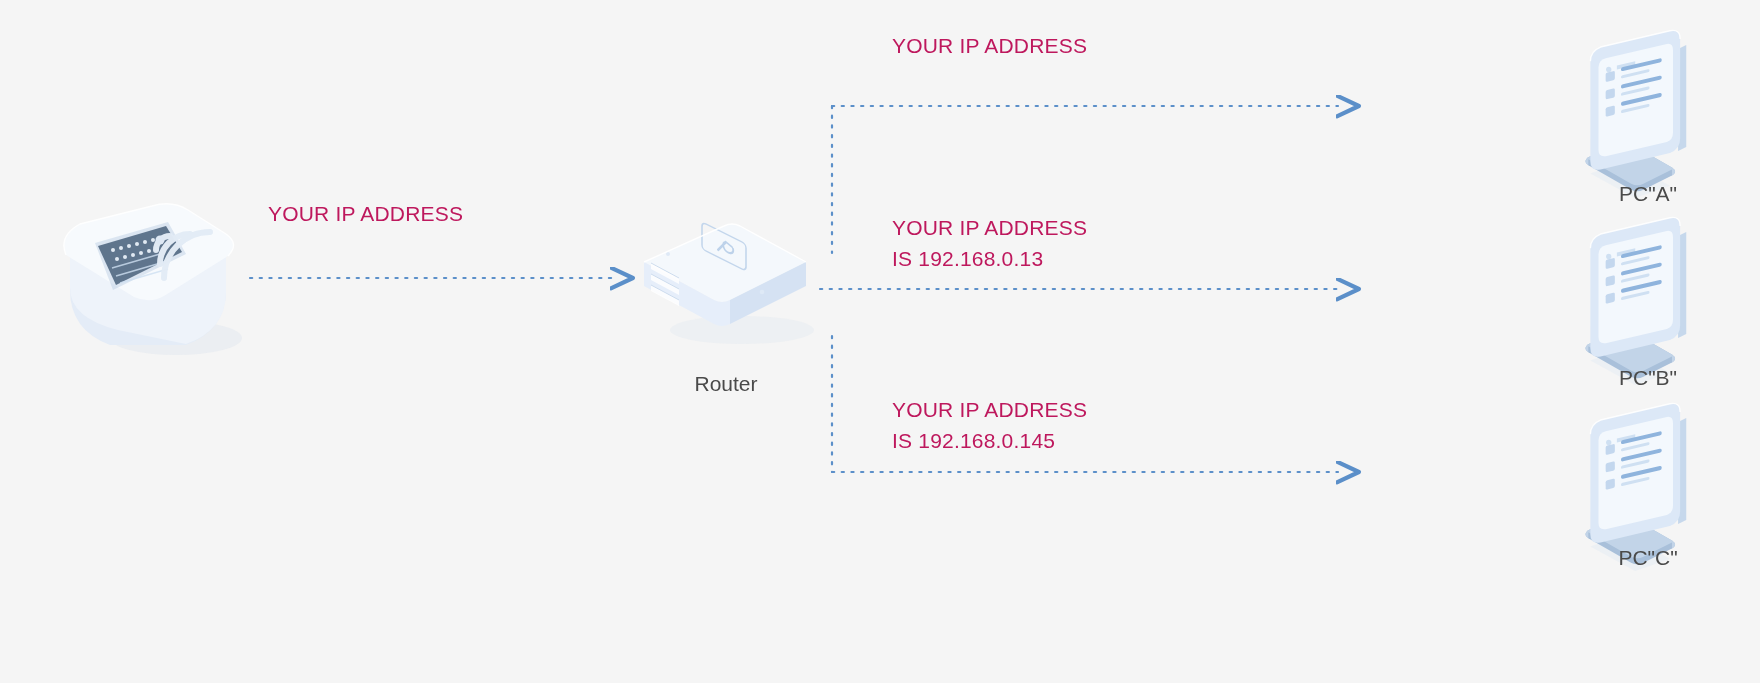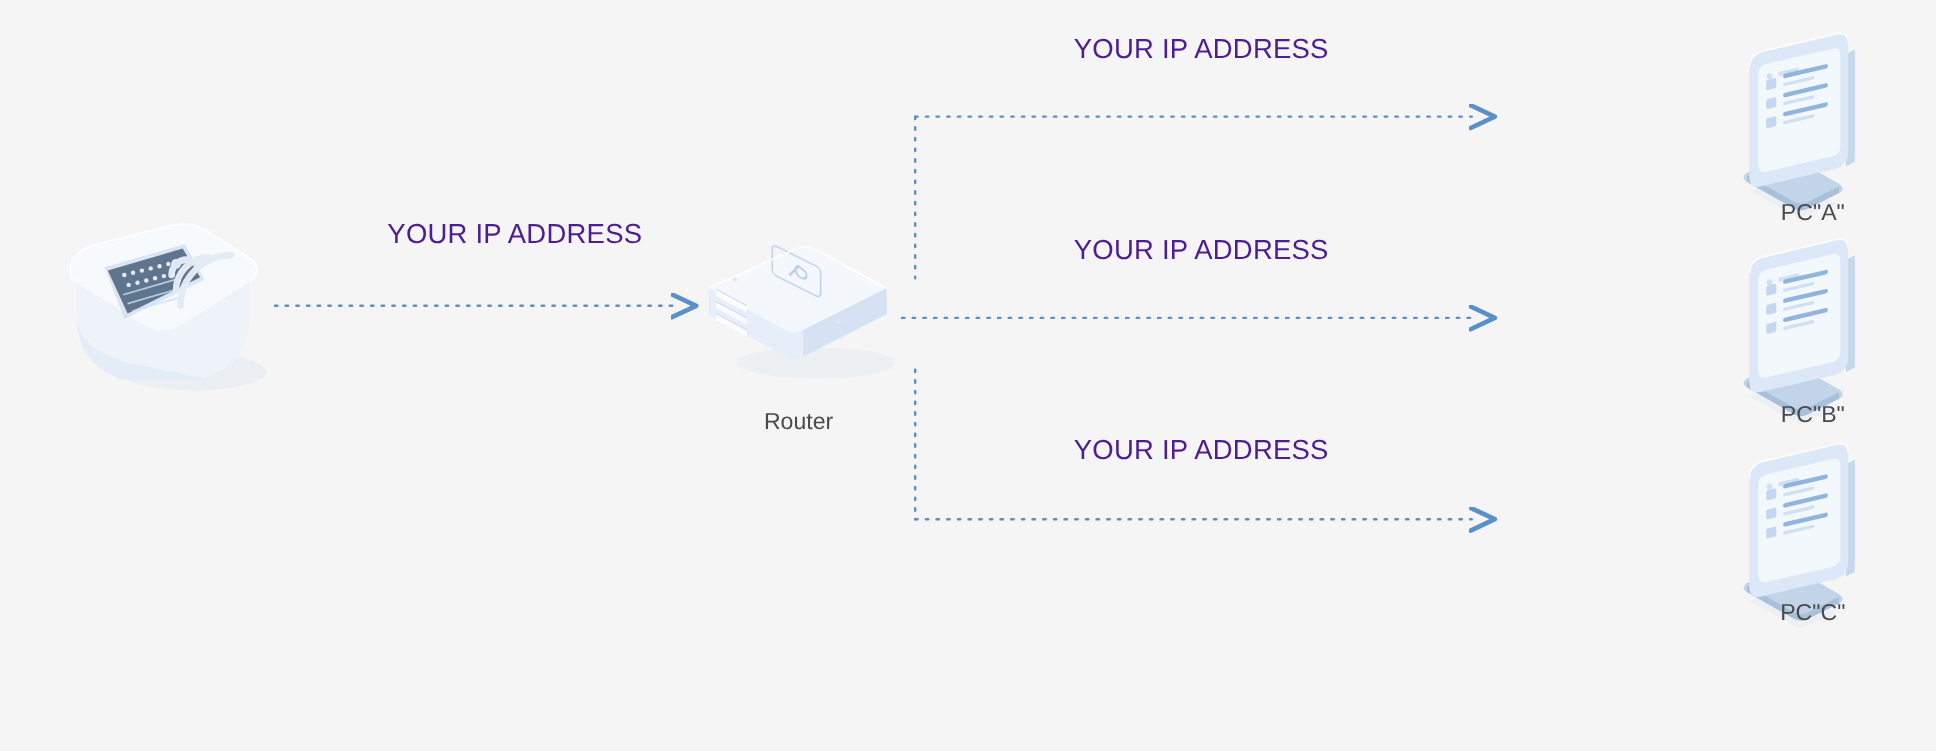--- a/index.html
+++ b/index.html
@@ -7,24 +7,24 @@
     width:1760px;height:683px;
     background:#f5f5f5;
     font-family:"Liberation Sans", sans-serif;
     overflow:hidden;
     position:relative;
   }
   #stage{position:absolute;inset:0;}
   svg.layer{position:absolute;left:0;top:0;width:1760px;height:683px;}
   .lbl{
     position:absolute;
-    color:#4c1d95;
-    font-size:25px;
+    color:#be185d;
+    font-size:21px;
     line-height:31px;
-    text-align:center;
+    text-align:left;
     white-space:nowrap;
     letter-spacing:.2px;
   }
   .lbl .l2{display:block;}
   .devlbl{
     position:absolute;
     color:#4a4a4a;
     font-size:21px;
     text-align:center;
     white-space:nowrap;
@@ -203,24 +203,26 @@
   <div class="lbl" style="left:268px;top:198px;width:400px;">
     <span>YOUR IP ADDRESS</span>
   </div>
 
   <div class="lbl" style="left:892px;top:30px;width:400px;">
     <span>YOUR IP ADDRESS</span>
   </div>
 
   <div class="lbl" style="left:892px;top:212px;width:400px;">
     <span>YOUR IP ADDRESS</span>
+    <span class="l2">IS 192.168.0.13</span>
   </div>
 
   <div class="lbl" style="left:892px;top:394px;width:400px;">
     <span>YOUR IP ADDRESS</span>
+    <span class="l2">IS 192.168.0.145</span>
   </div>
 
   <div class="devlbl" style="left:646px;top:372px;width:160px;">Router</div>
 
   <div class="devlbl" style="left:1568px;top:182px;width:160px;">PC"A"</div>
 
   <div class="devlbl" style="left:1568px;top:366px;width:160px;">PC"B"</div>
 
   <div class="devlbl" style="left:1568px;top:546px;width:160px;">PC"C"</div>
 

